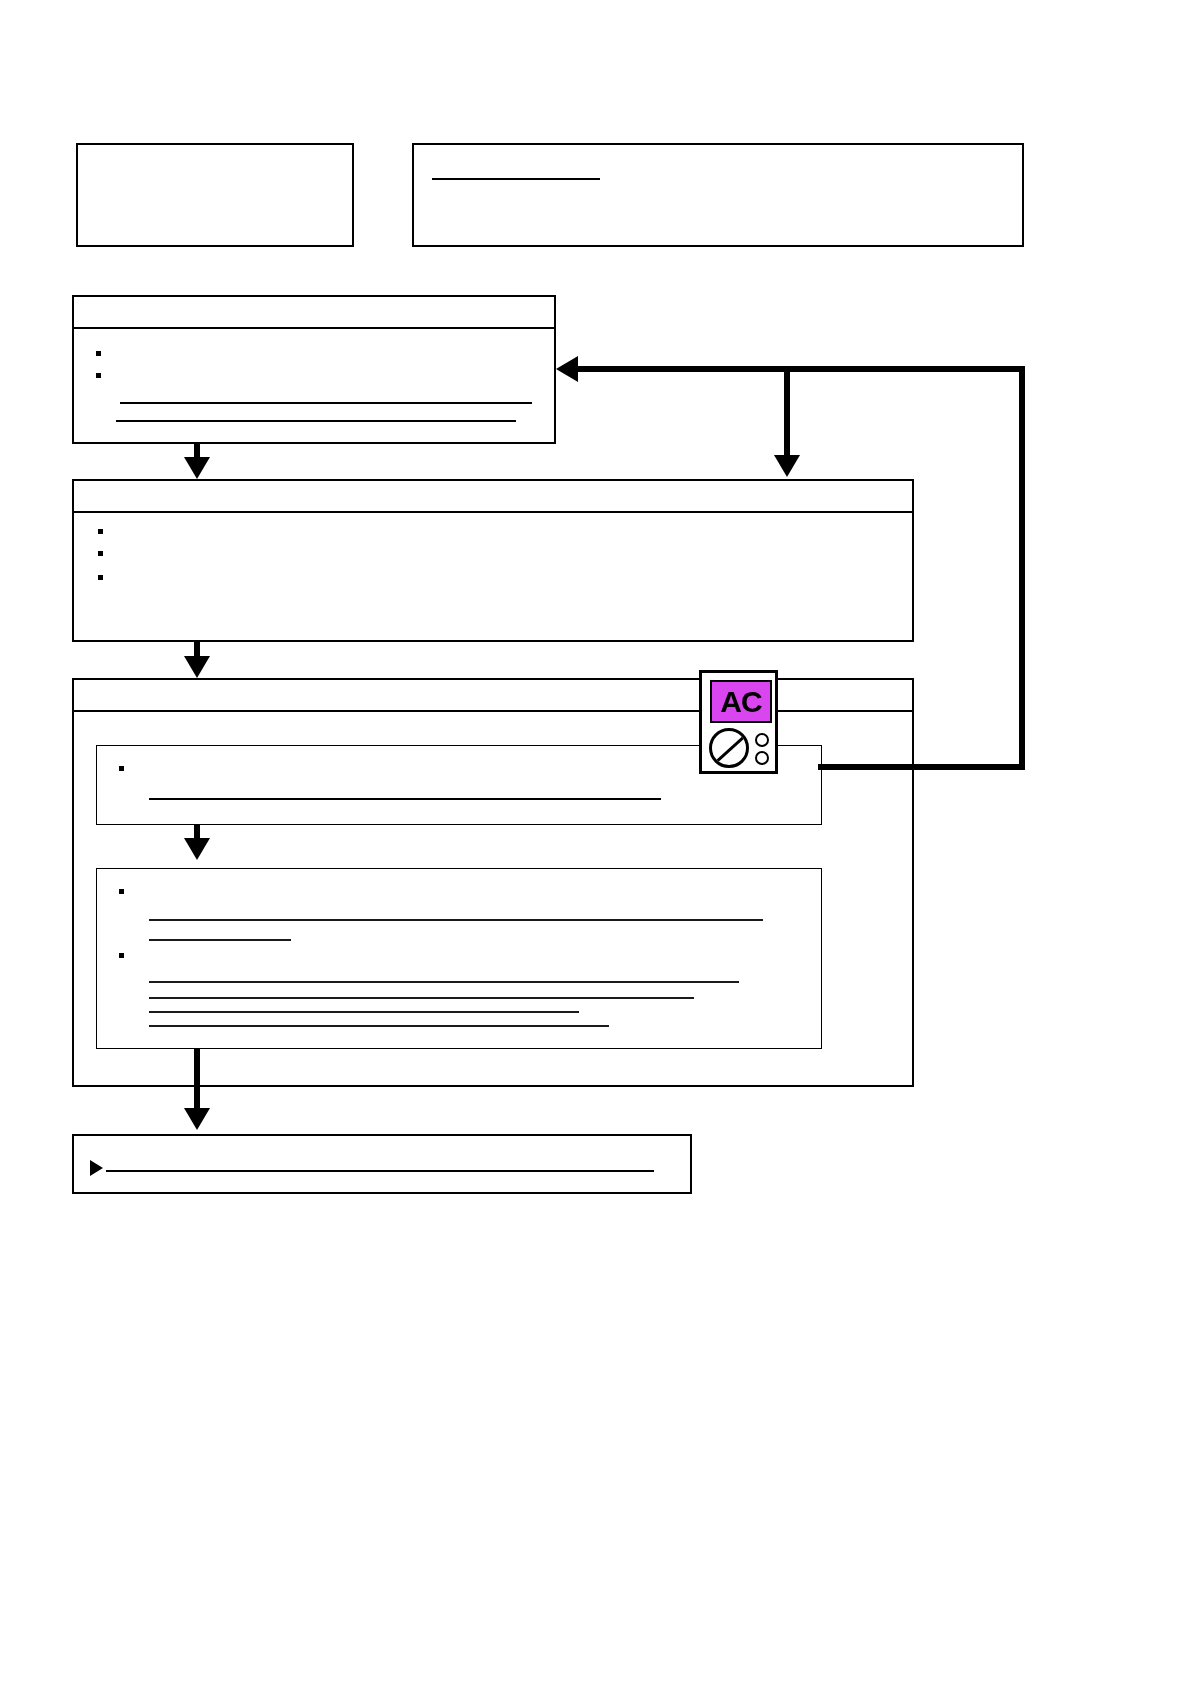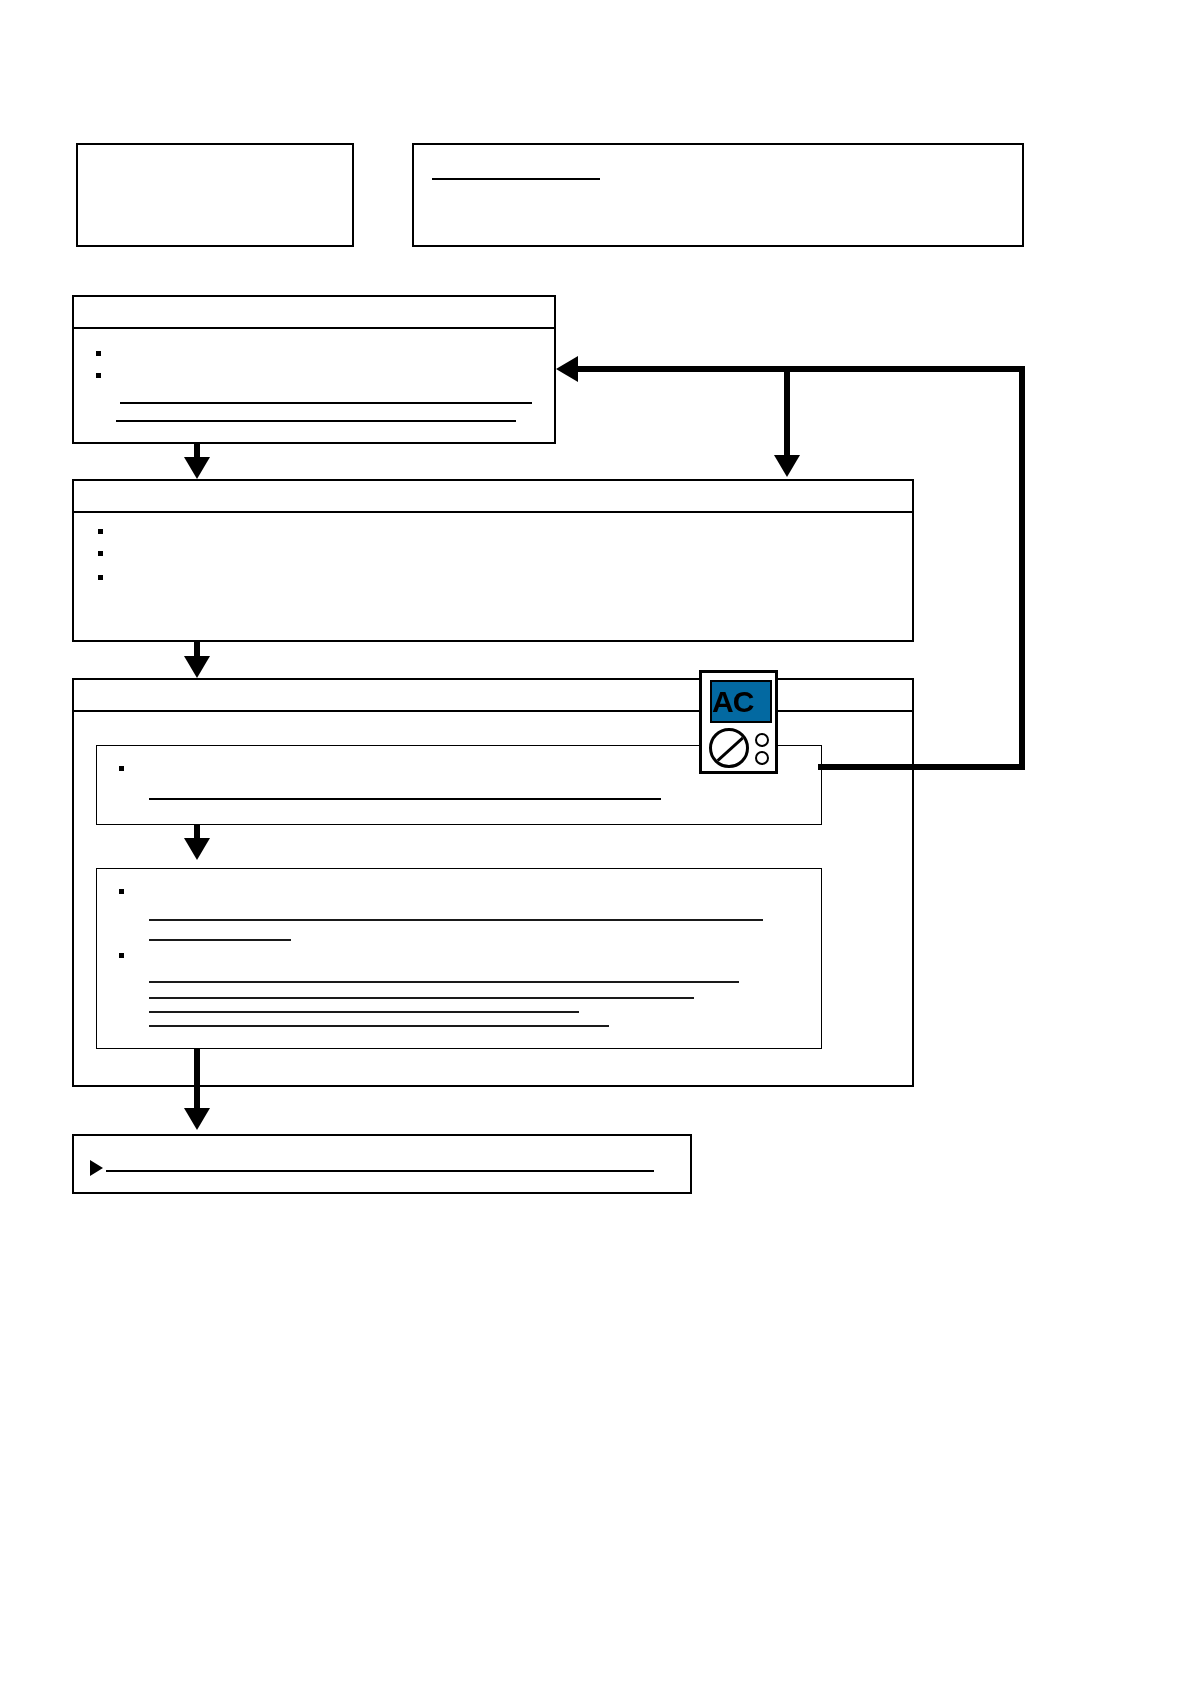--- a/index.html
+++ b/index.html
@@ -86,25 +86,25 @@
   
   .meter {
     position: absolute;
     border: 3px solid #000000;
     background: #ffffff;
     box-sizing: border-box;
   }
   .meter-screen {
     position: absolute;
     border: 2px solid #000000;
-    background: #0369a1;
+    background: #d946ef;
     box-sizing: border-box;
     display: flex;
     align-items: center;
-    justify-content: flex-start;
+    justify-content: center;
   }
   .meter-screen span {
     font-family: "Liberation Sans", sans-serif;
     font-weight: bold;
     font-size: 30px;
     line-height: 1;
     letter-spacing: -1px;
     color: #000000;
   }
   .meter-dial {

